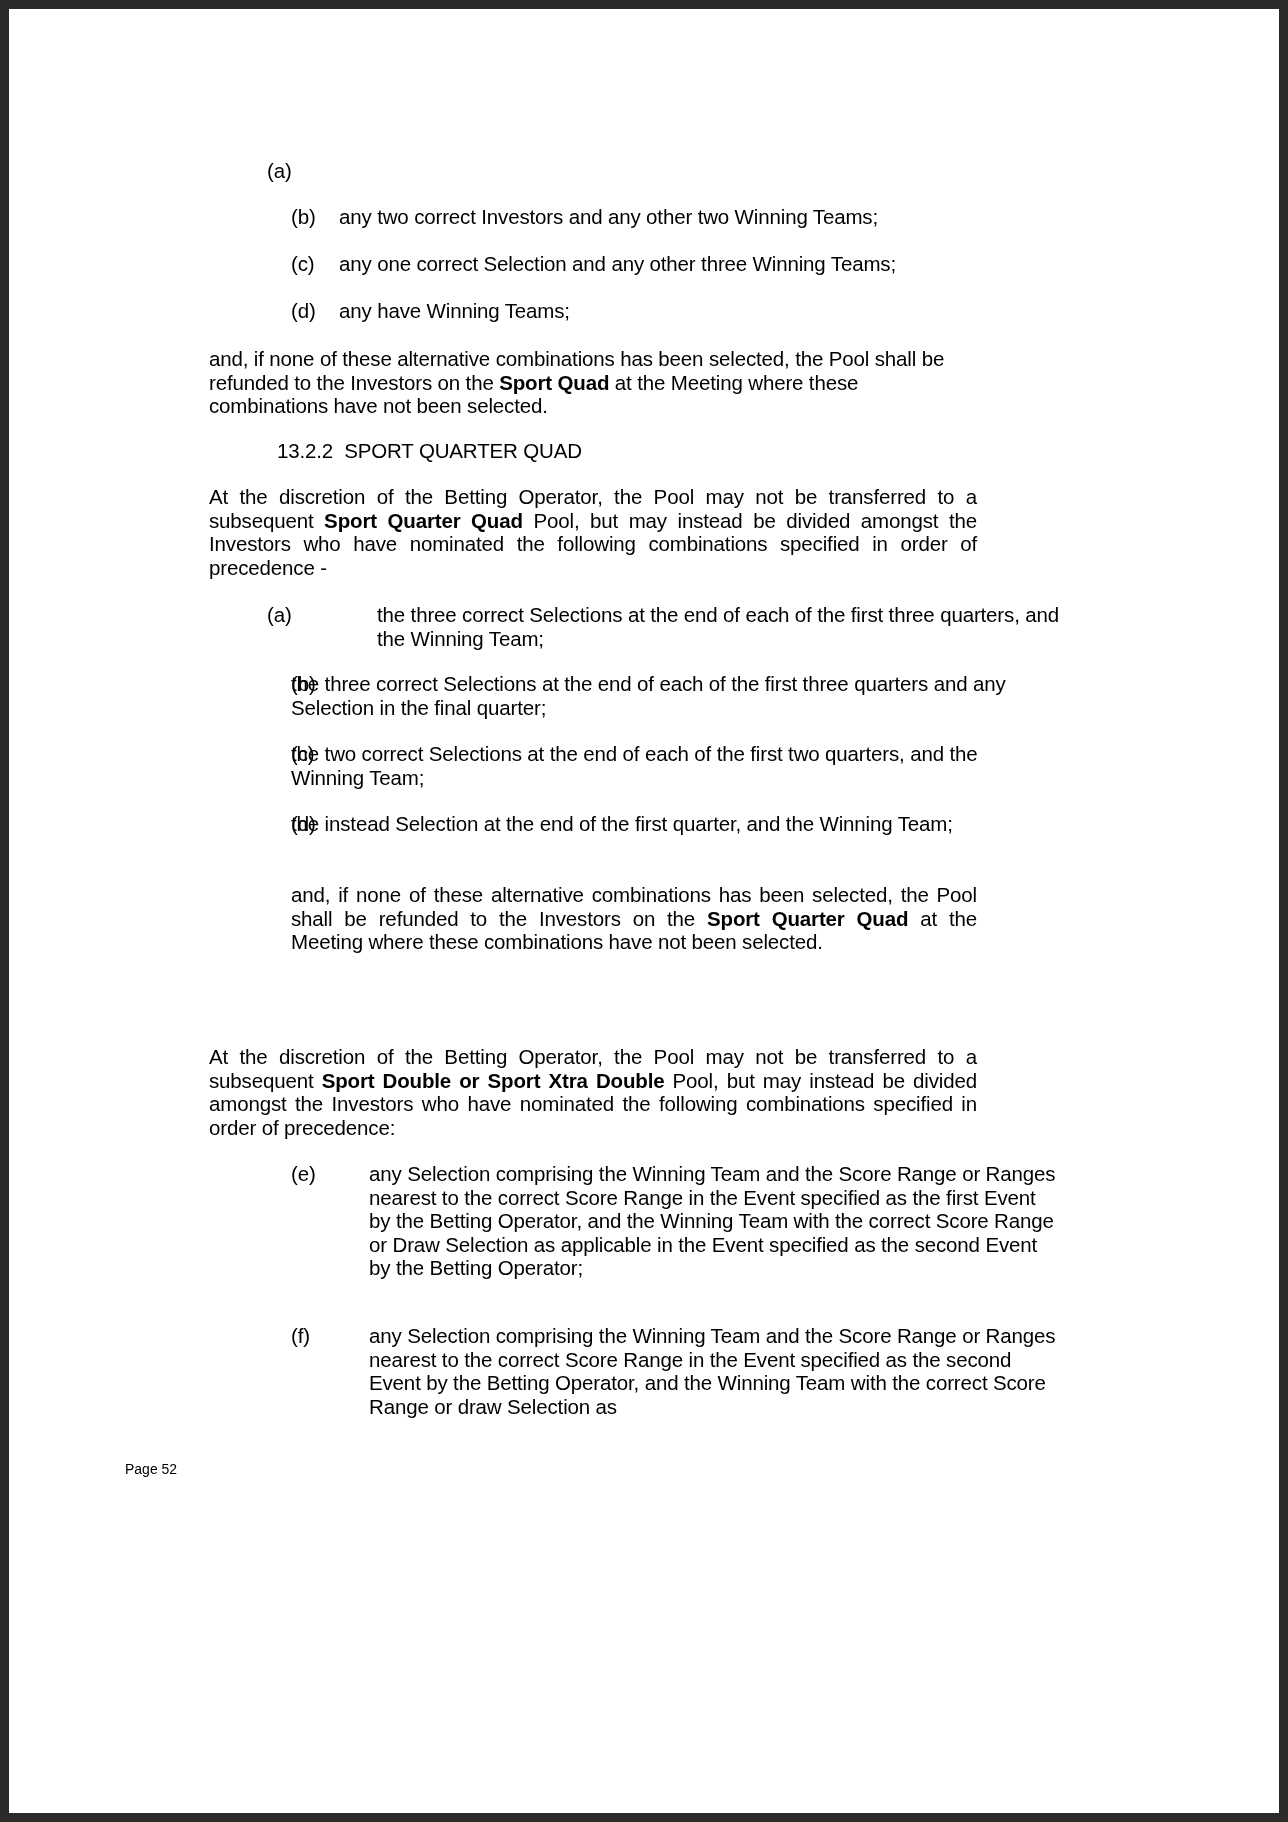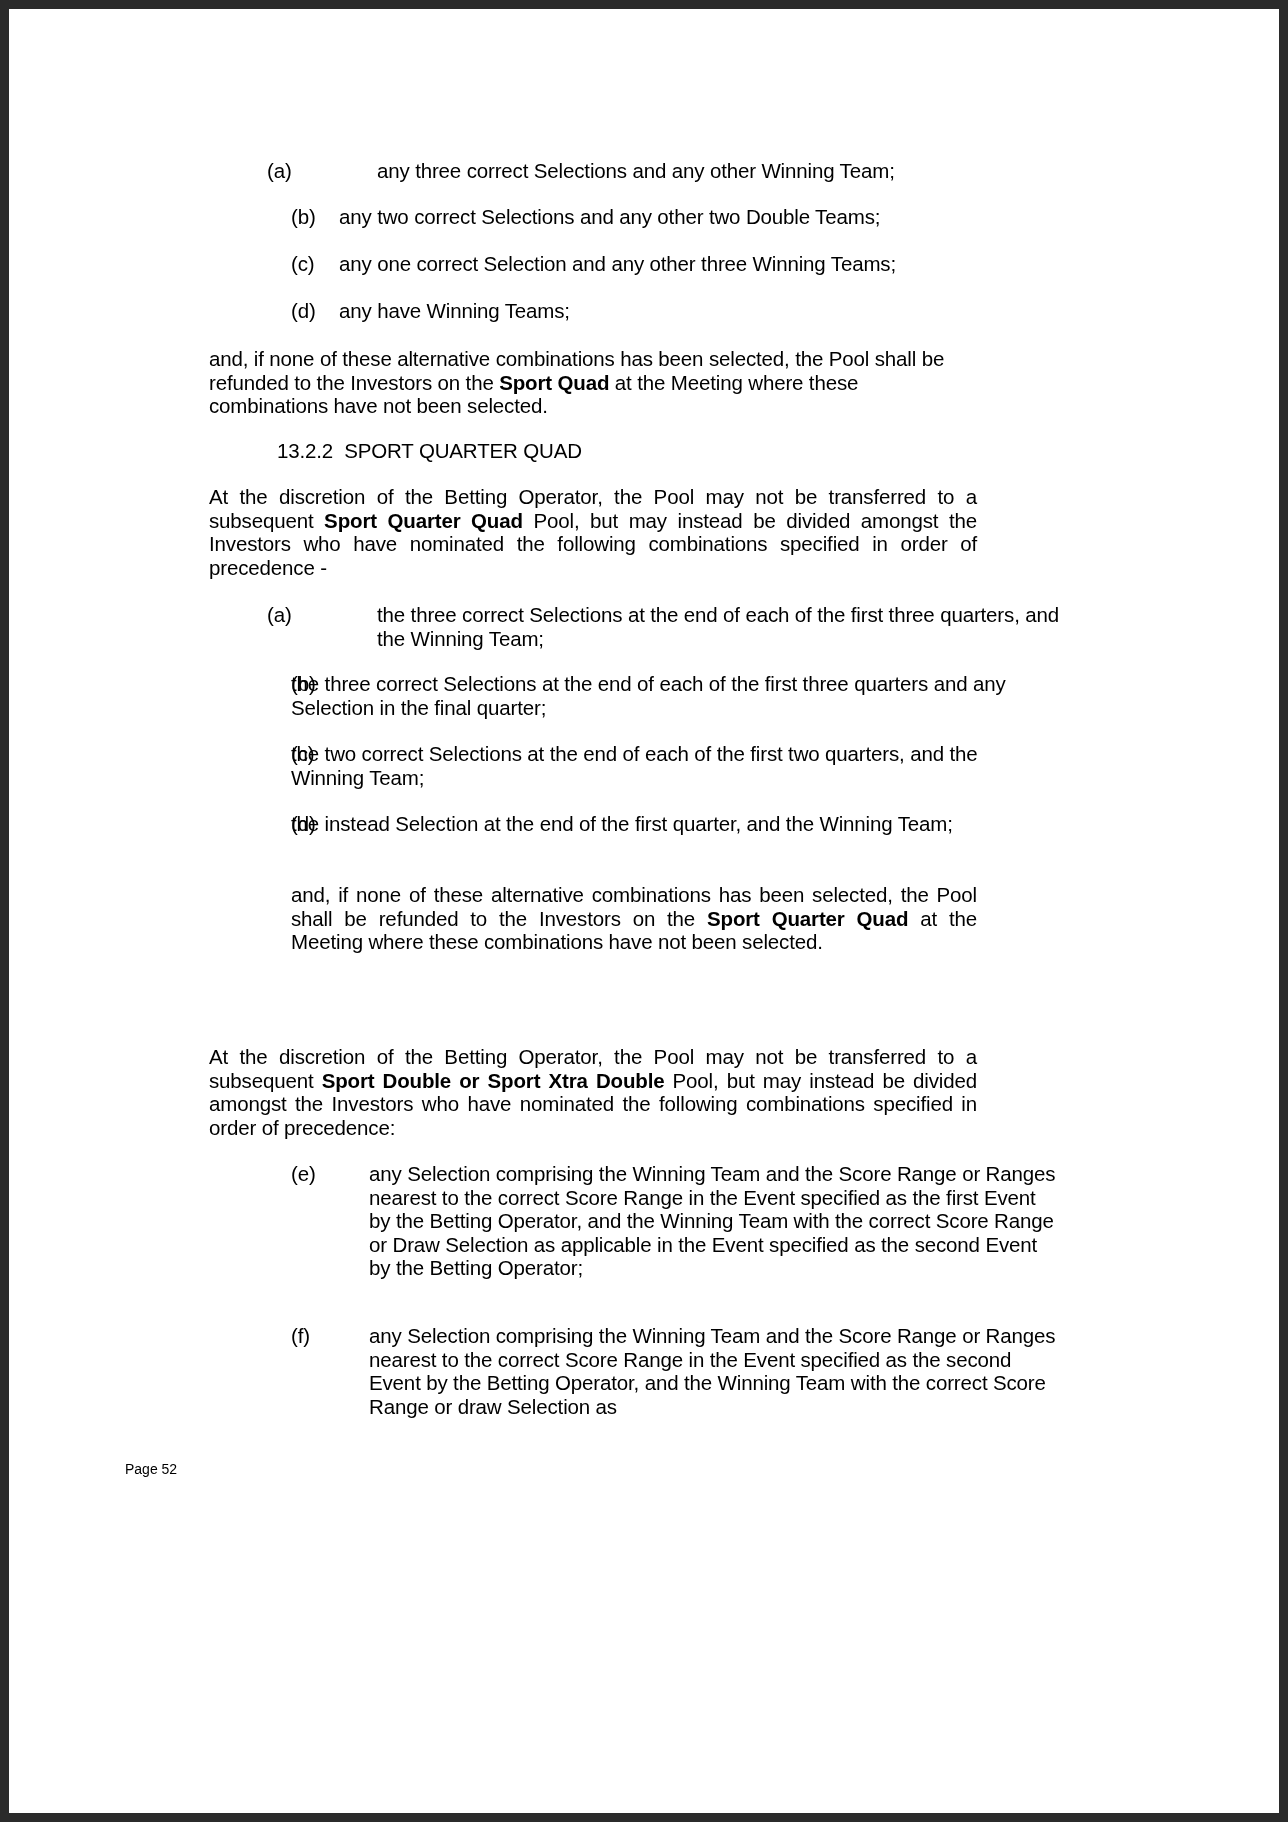--- a/index.html
+++ b/index.html
@@ -105,26 +105,25 @@
 </style>
 </head>
 <body>
 
 <div class="page-frame">
   <div class="page-sheet">
     <div class="content">
 
       <div class="sub-item" style="left:258px; top:150px; width:710px; padding-left:110px;">
         <span class="marker">(a)</span>
-        <span class="sub-text">any three correct Selections and any other Winning Team;</span>
       </div>
 
       <div class="sub-item" style="left:282px; top:196px; width:690px; padding-left:48px;">
         <span class="marker">(b)</span>
-        <span class="sub-text">any two correct Selections and any other two Double Teams;</span>
+        <span class="sub-text">any two correct Investors and any other two Winning Teams;</span>
       </div>
 
       <div class="sub-item" style="left:282px; top:243px; width:690px; padding-left:48px;">
         <span class="marker">(c)</span>
         <span class="sub-text">any one correct Selection and any other three Winning Teams;</span>
       </div>
 
       <div class="sub-item" style="left:282px; top:290px; width:690px; padding-left:48px;">
         <span class="marker">(d)</span>
         <span class="sub-text">any have Winning Teams;</span>

